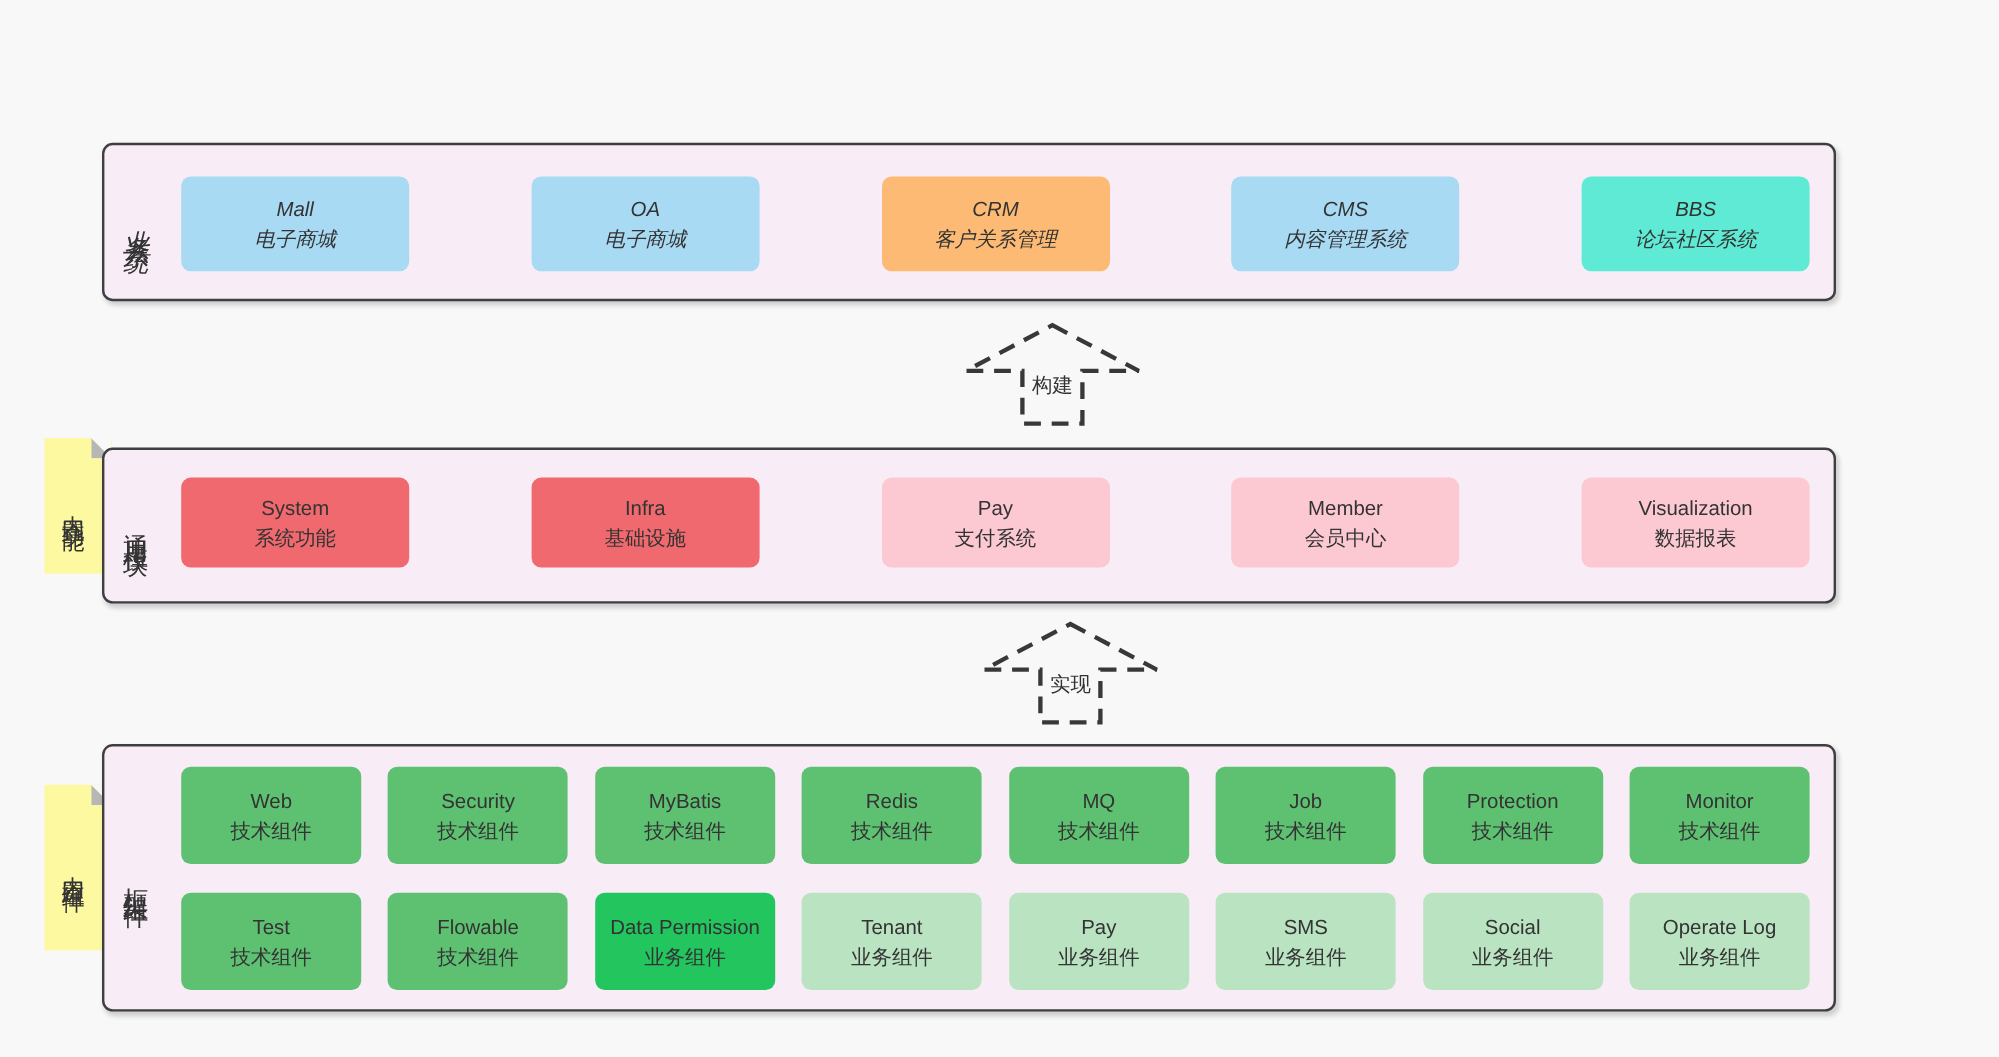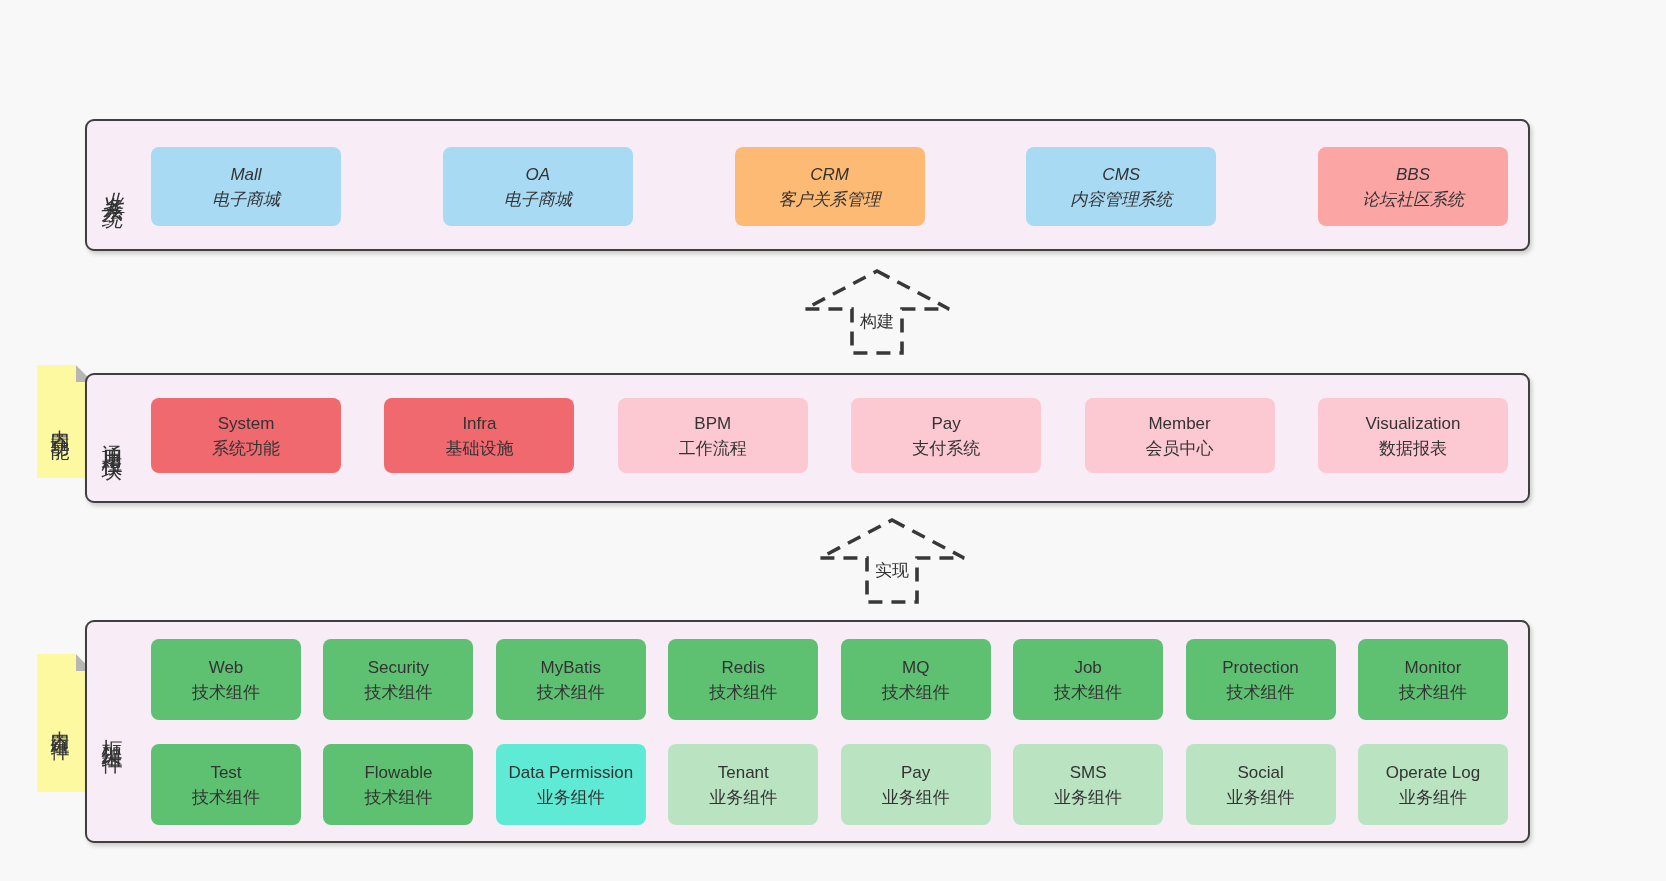--- a/index.html
+++ b/index.html
@@ -81,43 +81,39 @@
           <span class="zh">电子商城</span>
         </div>
         <div class="box" style="background: #fdba74;">
           <span class="en">CRM</span>
           <span class="zh">客户关系管理</span>
         </div>
         <div class="box" style="background: rgb(168, 218, 244);">
           <span class="en">CMS</span>
           <span class="zh">内容管理系统</span>
         </div>
-        <div class="box" style="background: #fca5a5;">
+        <div class="box" style="background: #5eead4;">
           <span class="en">BBS</span>
           <span class="zh">论坛社区系统</span>
         </div>
       </div>
   </div>
 
   <div class="band" id="band-modules">
     <span class="band-label">通用模块</span>
     <div class="row">
         <div class="box" style="background: rgb(240, 105, 110);">
           <span class="en">System</span>
           <span class="zh">系统功能</span>
         </div>
         <div class="box" style="background: rgb(240, 105, 110);">
           <span class="en">Infra</span>
           <span class="zh">基础设施</span>
         </div>
         <div class="box" style="background: rgb(252, 201, 211);">
-          <span class="en">BPM</span>
-          <span class="zh">工作流程</span>
-        </div>
-        <div class="box" style="background: rgb(252, 201, 211);">
           <span class="en">Pay</span>
           <span class="zh">支付系统</span>
         </div>
         <div class="box" style="background: rgb(252, 201, 211);">
           <span class="en">Member</span>
           <span class="zh">会员中心</span>
         </div>
         <div class="box" style="background: rgb(252, 201, 211);">
           <span class="en">Visualization</span>
           <span class="zh">数据报表</span>
@@ -163,21 +159,21 @@
       </div>
     <div class="row row-2">
         <div class="box" style="background: rgb(94, 193, 114);">
           <span class="en">Test</span>
           <span class="zh">技术组件</span>
         </div>
         <div class="box" style="background: rgb(94, 193, 114);">
           <span class="en">Flowable</span>
           <span class="zh">技术组件</span>
         </div>
-        <div class="box" style="background: #5eead4;">
+        <div class="box" style="background: #22c55e;">
           <span class="en">Data Permission</span>
           <span class="zh">业务组件</span>
         </div>
         <div class="box" style="background: rgb(186, 227, 194);">
           <span class="en">Tenant</span>
           <span class="zh">业务组件</span>
         </div>
         <div class="box" style="background: rgb(186, 227, 194);">
           <span class="en">Pay</span>
           <span class="zh">业务组件</span>

